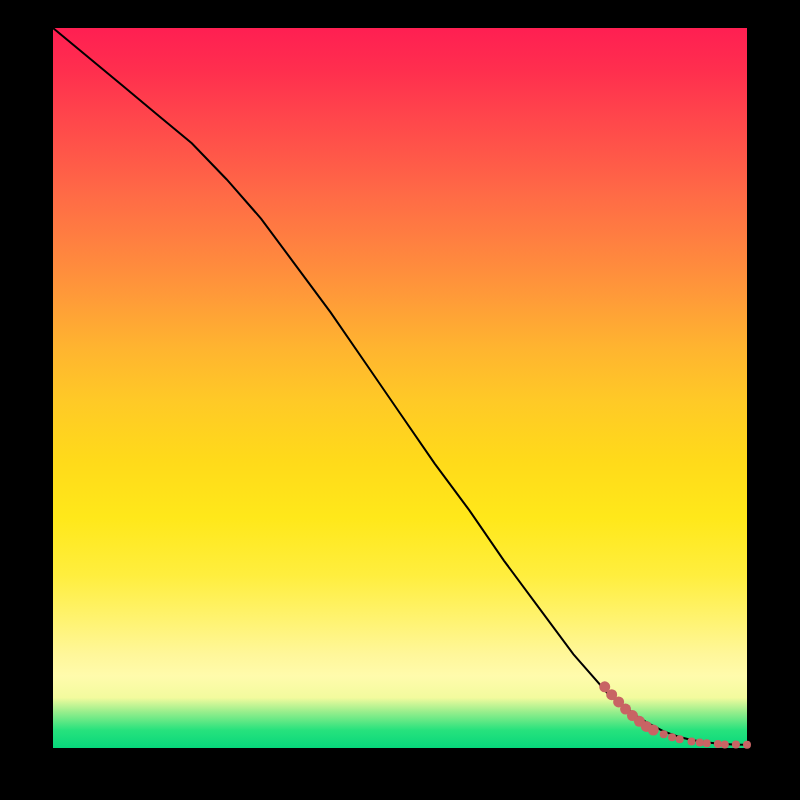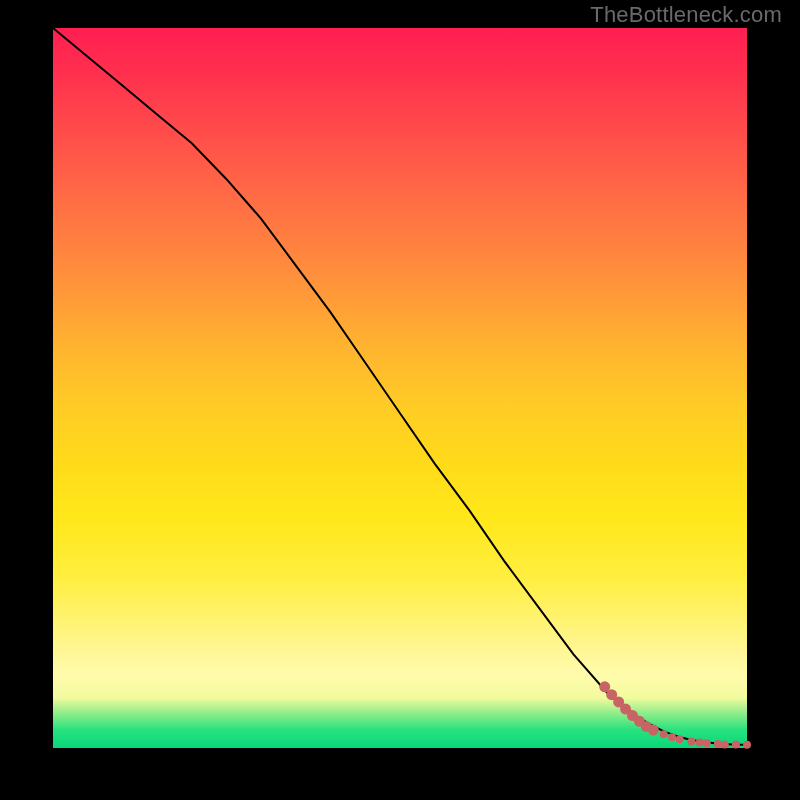--- a/index.html
+++ b/index.html
@@ -63,21 +63,20 @@
     top: 0;
     width: 694px;
     height: 720px;
     overflow: visible;
   }
 </style>
 </head>
 <body>
 
 <div class="frame">
-  <div class="watermark">TheBottleneck.com</div>
 
   <div class="plot">
     <svg class="curve" viewBox="0 0 694 720" preserveAspectRatio="none">
       <path id="curve-path" fill="none" stroke="#000000" stroke-width="2" stroke-linecap="round" d="M0.00 0.00 L69.40 57.60 L104.10 86.40 L138.80 115.20 L173.50 151.20 L208.20 190.80 L242.90 237.60 L277.60 284.40 L312.30 334.80 L347.00 385.20 L381.70 435.60 L416.40 482.40 L451.10 532.80 L485.80 579.60 L520.50 626.40 L555.20 666.00 L569.08 676.80 L582.96 687.60 L596.84 696.24 L610.72 703.44 L624.60 708.48 L638.48 712.08 L652.36 714.24 L666.24 715.68 L680.12 716.40 L694.00 716.76"></path>
       <g id="markers">
           <circle cx="551.73" cy="658.80" r="5.5" fill="#c86464"></circle>
           <circle cx="558.67" cy="666.72" r="5.5" fill="#c86464"></circle>
           <circle cx="565.61" cy="673.92" r="5.5" fill="#c86464"></circle>
           <circle cx="572.55" cy="681.12" r="5.5" fill="#c86464"></circle>
           <circle cx="579.49" cy="687.60" r="5.5" fill="#c86464"></circle>

